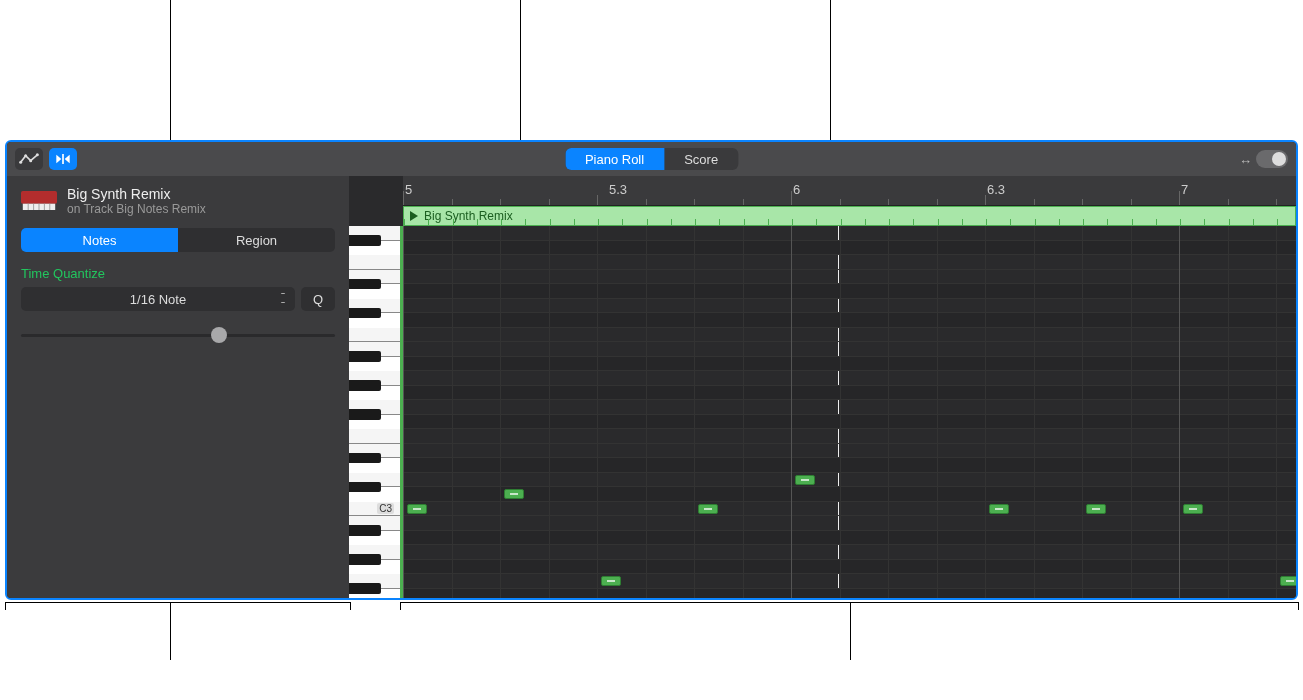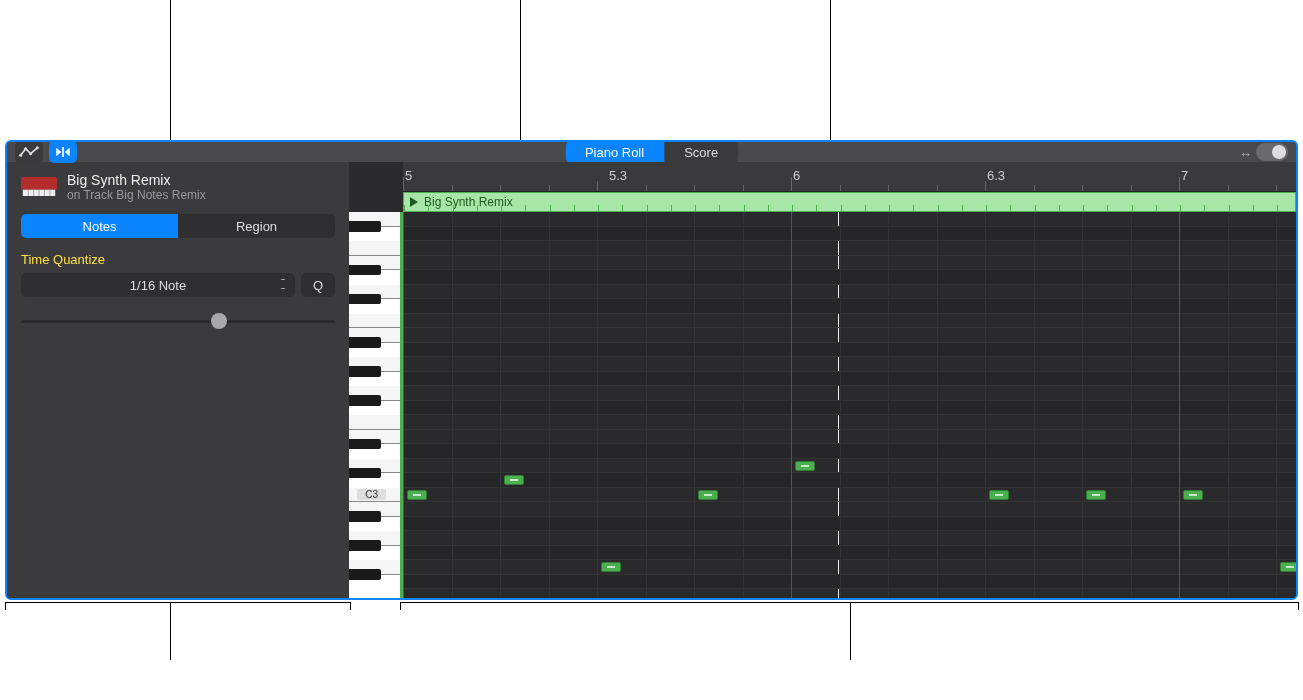--- a/index.html
+++ b/index.html
@@ -24,21 +24,21 @@
     width: 1293px;
     height: 460px;
     border: 2px solid #0a84ff;
     border-radius: 6px;
     overflow: hidden;
     background: #2a2a2c;
     display: flex;
     flex-direction: column;
   }
   .topbar {
-    height: 20px;
+    height: 34px;
     background: #4a4a4c;
     display: flex;
     align-items: center;
     padding: 0 8px;
     gap: 6px;
     position: relative;
     flex: 0 0 auto;
   }
   .tool-btn {
     width: 28px; height: 22px;
@@ -120,21 +120,21 @@
     margin-bottom: 14px;
   }
   .mode-seg .seg {
     flex: 1;
     font-size: 13px;
     color: #ddd;
     display: flex; align-items: center; justify-content: center;
     cursor: pointer;
   }
   .mode-seg .seg.active { background: #0a84ff; color: #fff; }
-  .label-row { font-size: 13px; color: #fde047; margin-bottom: 6px; }
+  .label-row { font-size: 13px; color: #22c55e; margin-bottom: 6px; }
   .quant-row { display: flex; gap: 6px; margin-bottom: 14px; }
   .quant-select {
     flex: 1;
     background: #2f2f31;
     border-radius: 5px;
     height: 24px;
     font-size: 13px;
     color: #ddd;
     display: flex; align-items: center; justify-content: center;
     position: relative;
@@ -259,25 +259,25 @@
   }
   .black-key {
     position: absolute;
     left: 0;
     width: 32px;
     background: #1a1a1a;
     border-radius: 0 2px 2px 0;
   }
   .key-label {
     position: absolute;
-    right: 14px;
+    right: 6px;
     font-size: 10px;
     color: #333;
     background: #ddd;
-    padding: 0 8px;
+    padding: 0 2px;
     border-radius: 2px;
   }
   .note-grid {
     flex: 1;
     position: relative;
     background: #2a2a2c;
     overflow: hidden;
   }
   .grid-row {
     position: absolute;

